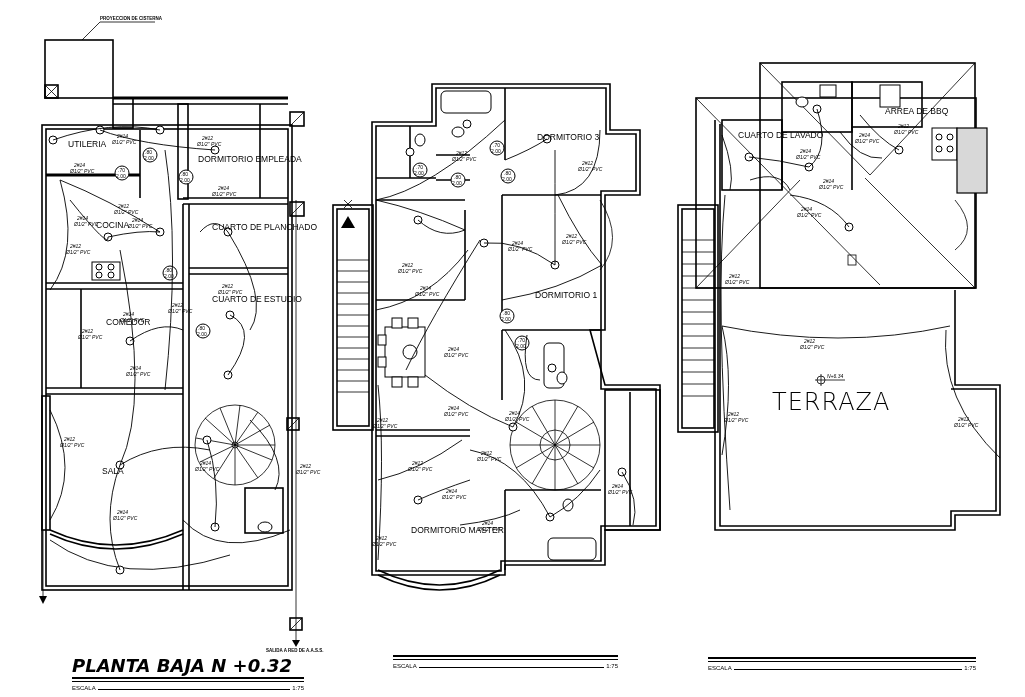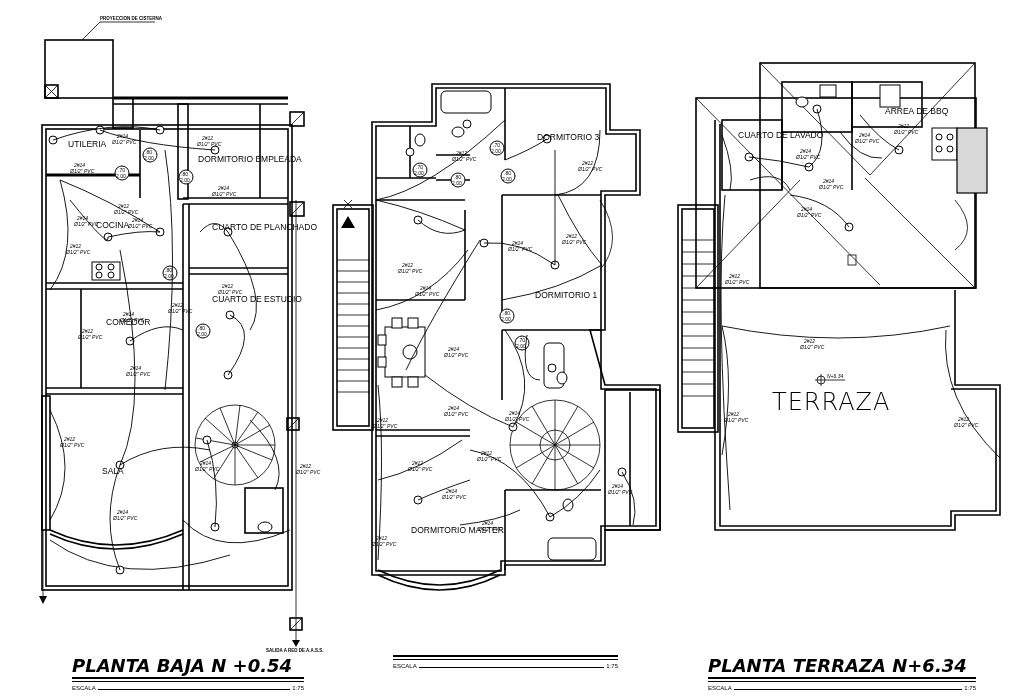--- a/index.html
+++ b/index.html
@@ -487,40 +487,39 @@
     <line class="thin" x1="821" y1="374" x2="821" y2="386"></line>
     <text class="tiny" x="827" y="378">N+6.34</text>
     <text class="big" x="772" y="410">TERRAZA</text>
   </g>
 </svg>
 
 <div class="note" style="left:100px;top:16px;">PROYECCION DE CISTERNA</div>
 <div class="note" style="left:266px;top:648px;">SALIDA A RED DE A.A.S.S.</div>
 
 <div class="title-block" style="left:72px;top:656px;width:232px;">
-  <div class="title-text">PLANTA BAJA N +0.54</div>
+  <div class="title-text">PLANTA BAJA N +0.32</div>
   <div class="title-rule"></div>
     <div class="title-rule2"></div>
   <div class="scale-row">
       <span>ESCALA</span>
       <span class="scale-line"></span>
       <span>1:75</span>
     </div>
 </div>
 <div class="title-block" style="left:393px;top:654px;width:225px;">
   <div class="title-rule"></div>
     <div class="title-rule2"></div>
   <div class="scale-row">
       <span>ESCALA</span>
       <span class="scale-line"></span>
       <span>1:75</span>
     </div>
 </div>
 <div class="title-block" style="left:708px;top:656px;width:268px;">
-  <div class="title-text">PLANTA TERRAZA N+6.34</div>
   <div class="title-rule"></div>
     <div class="title-rule2"></div>
   <div class="scale-row">
       <span>ESCALA</span>
       <span class="scale-line"></span>
       <span>1:75</span>
     </div>
 </div>
 
 </body></html>

